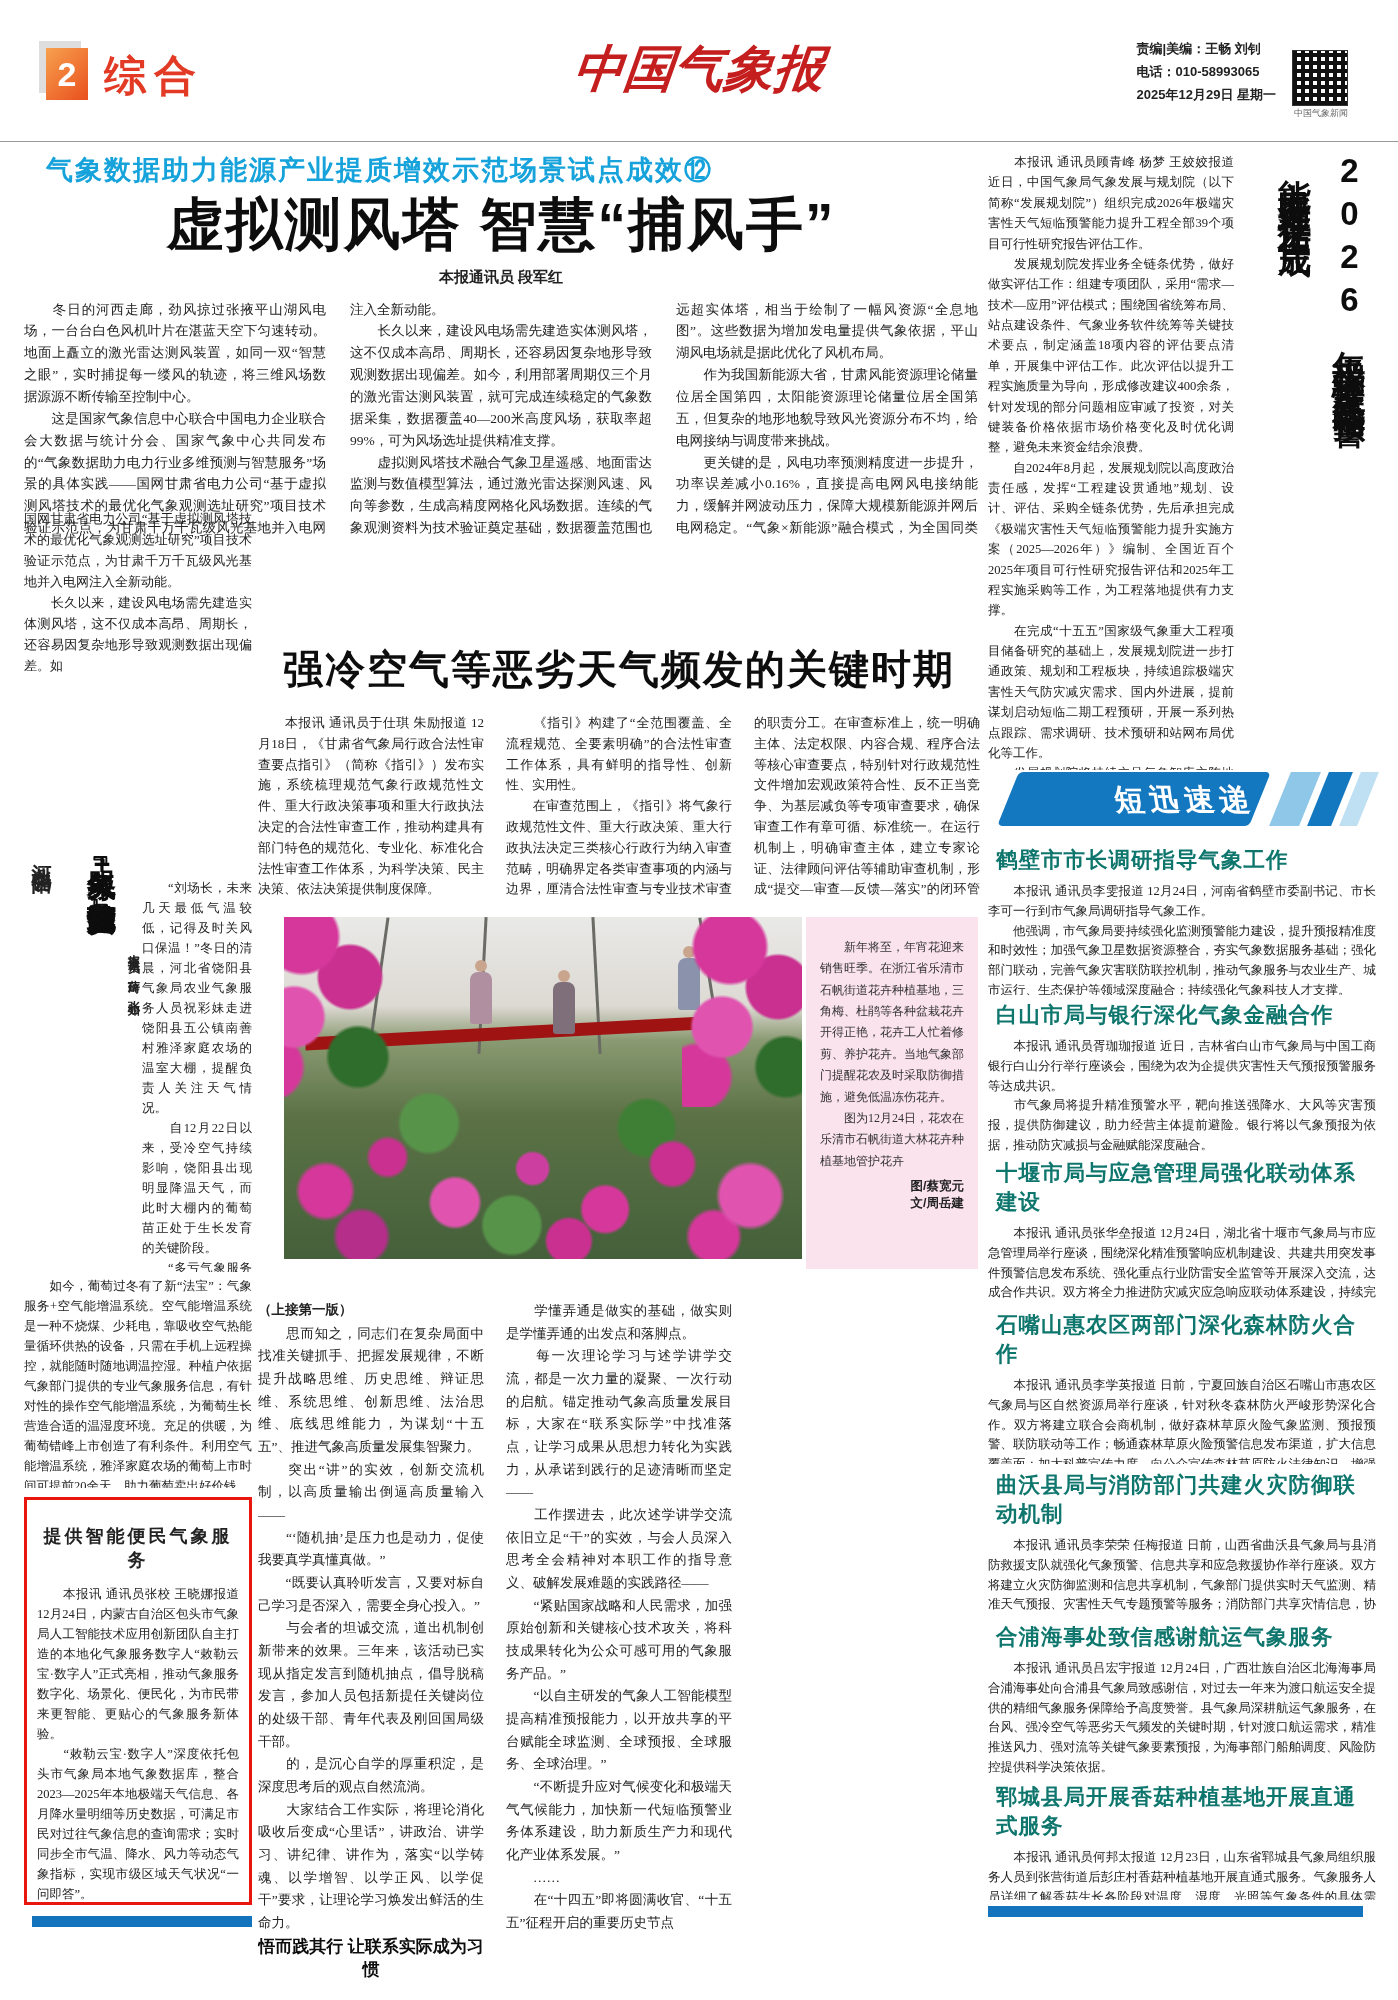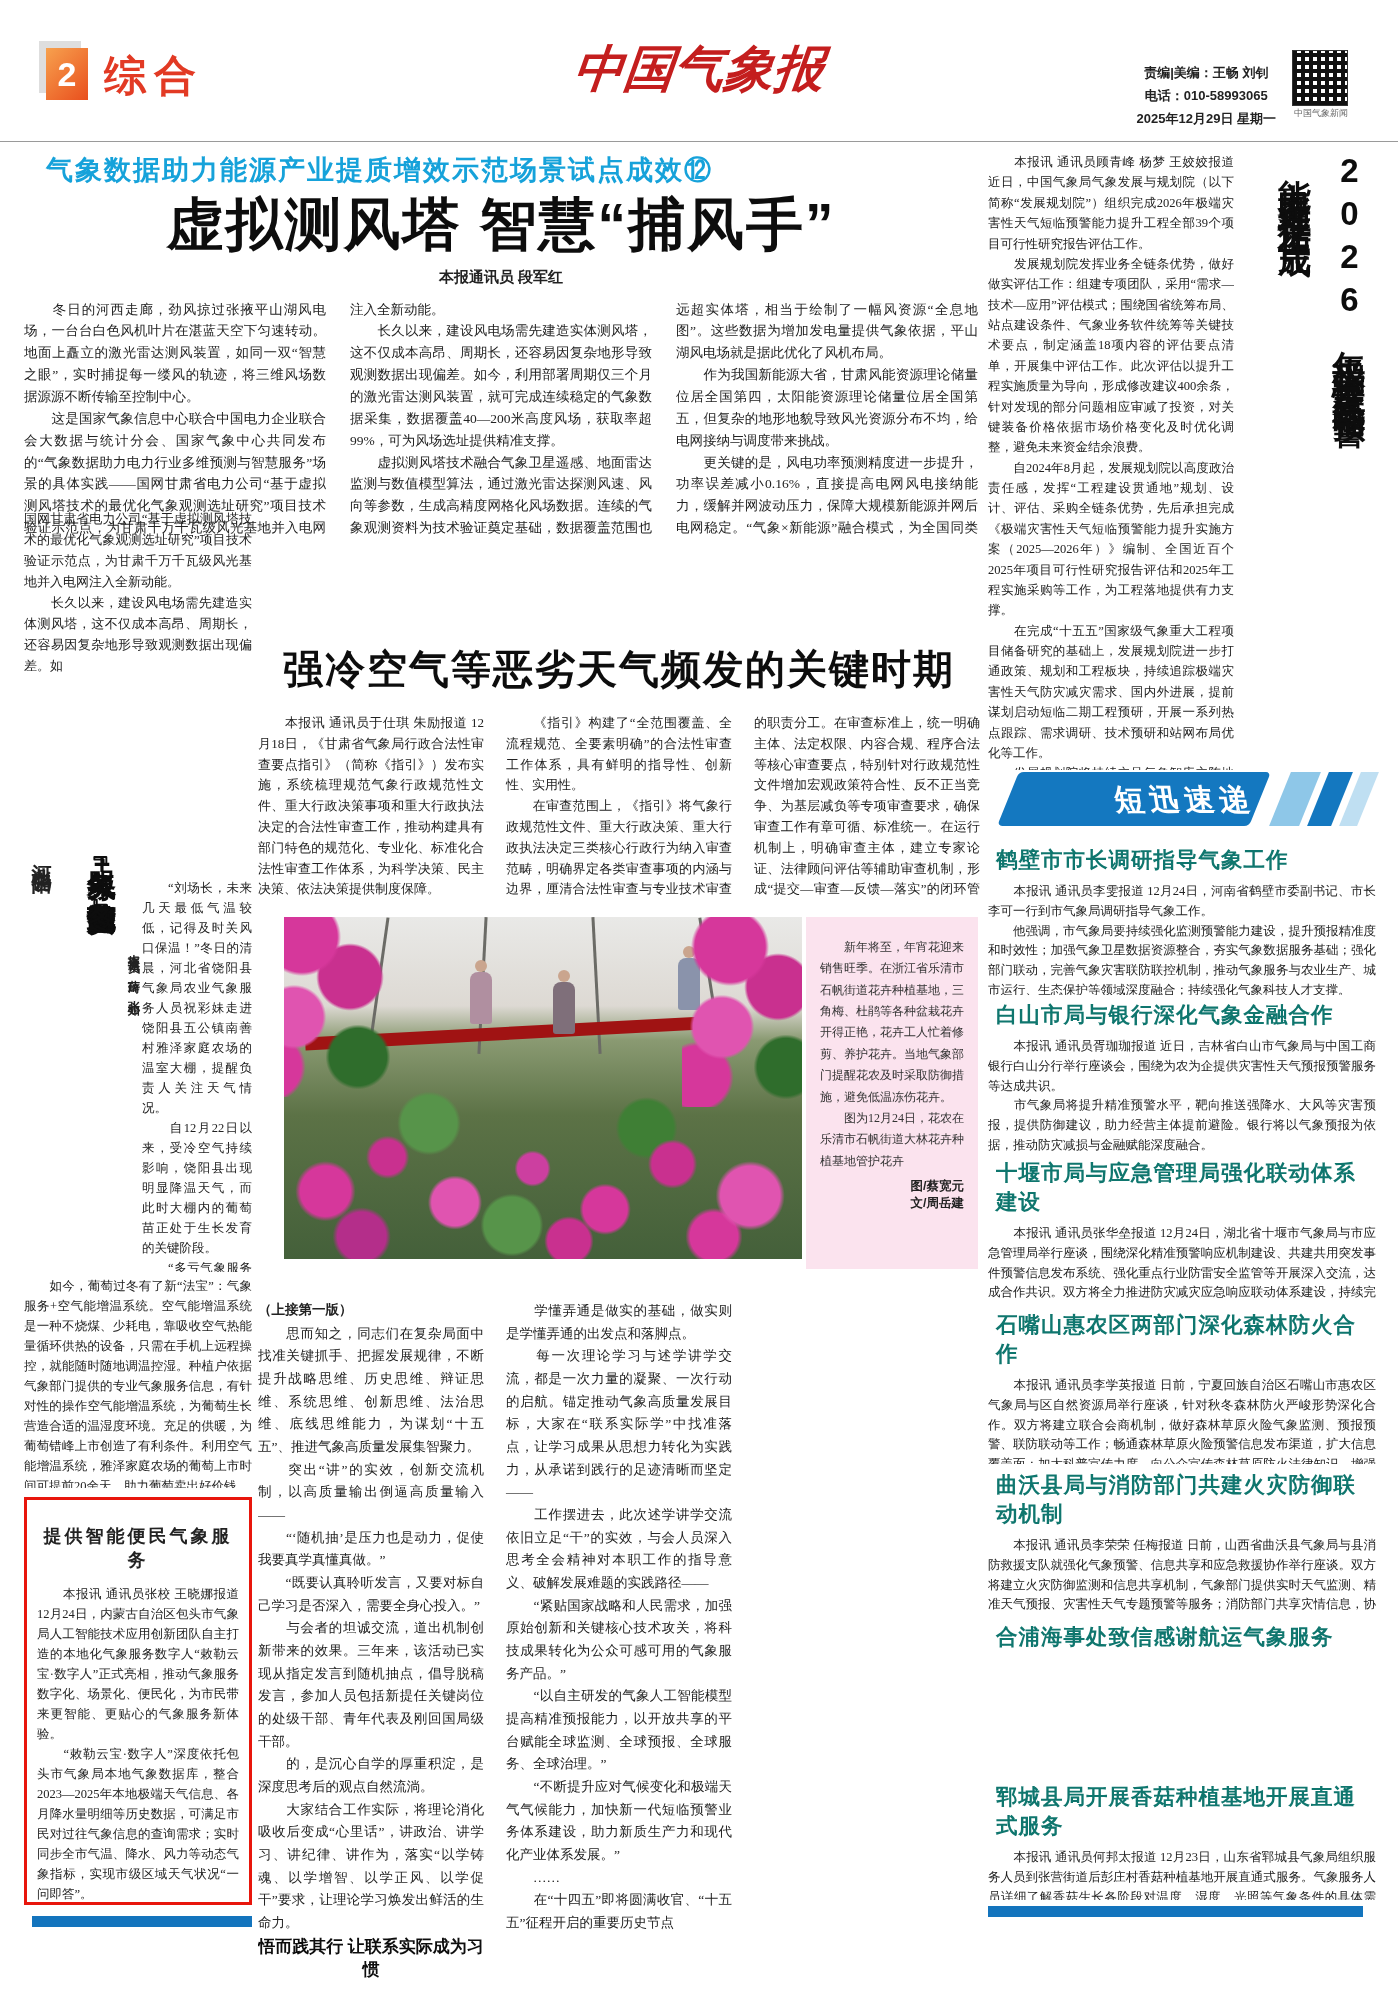--- a/index.html
+++ b/index.html
@@ -6,21 +6,21 @@
   #page{position:relative;width:1398px;height:2000px;background:#fff;overflow:hidden;
         font-family:"Liberation Serif","DejaVu Serif",serif;color:#222;}
   
   #header{position:absolute;left:0;top:0;width:1398px;height:141px;border-bottom:1px solid #9a9a9a;}
   .pageno{position:absolute;left:46px;top:48px;width:42px;height:52px;
           background:linear-gradient(135deg,#f7a14e,#e94f1d);color:#fff;display:flex;align-items:center;justify-content:center;
           font:700 34px "Liberation Sans",sans-serif;box-shadow:-7px -7px 0 #dedede;}
   .section-name{position:absolute;left:104px;top:48px;font:800 42px "Liberation Sans",sans-serif;color:#e23a24;letter-spacing:8px;}
   .masthead{position:absolute;left:50%;top:36px;transform:translateX(-50%) skewX(-6deg);
             font:700 italic 50px "Liberation Serif",serif;color:#c41e1e;white-space:nowrap;}
-  .header-right{position:absolute;right:122px;top:62px;text-align:center;
+  .header-right{position:absolute;right:122px;top:38px;text-align:left;
                 font:700 13px/1.75 "Liberation Sans",sans-serif;color:#222;}
   .qr{position:absolute;right:50px;top:50px;width:54px;height:54px;border:1px solid #333;
       background-image:repeating-linear-gradient(0deg,#111 0 4px,rgba(255,255,255,0) 4px 8px),
                        repeating-linear-gradient(90deg,#111 0 4px,#fff 4px 8px);}
   .qr-caption{position:absolute;right:44px;top:107px;width:66px;text-align:center;font:9px "Liberation Sans",sans-serif;color:#666;}
   
   #lead{position:absolute;left:24px;top:152px;width:954px;}
   .kicker{font:700 27px "Liberation Sans",sans-serif;color:#16a2da;letter-spacing:2px;margin-left:22px;}
   .lead-headline{text-align:center;font:900 57px/1.15 "Liberation Sans",sans-serif;color:#0d0d0d;margin-top:4px;letter-spacing:2px;}
   .lead-byline{text-align:center;font:700 15px "Liberation Sans",sans-serif;margin-top:10px;}
@@ -181,20 +181,21 @@
   <div class="brief" style="top:1310px;height:154px;">
     <h3>石嘴山惠农区两部门深化森林防火合作</h3>
     <div class="bb">　　本报讯 通讯员李学英报道 日前，宁夏回族自治区石嘴山市惠农区气象局与区自然资源局举行座谈，针对秋冬森林防火严峻形势深化合作。双方将建立联合会商机制，做好森林草原火险气象监测、预报预警、联防联动等工作；畅通森林草原火险预警信息发布渠道，扩大信息覆盖面；加大科普宣传力度，向公众宣传森林草原防火法律知识，增强全民森林草原防火安全意识。</div>
   </div>
   <div class="brief" style="top:1470px;height:146px;">
     <h3>曲沃县局与消防部门共建火灾防御联动机制</h3>
     <div class="bb">　　本报讯 通讯员李荣荣 任梅报道 日前，山西省曲沃县气象局与县消防救援支队就强化气象预警、信息共享和应急救援协作举行座谈。双方将建立火灾防御监测和信息共享机制，气象部门提供实时天气监测、精准天气预报、灾害性天气专题预警等服务；消防部门共享灾情信息，协助气象灾害调查。双方还将联合开展应急演练，建立24小时联络机制。</div>
   </div>
   <div class="brief" style="top:1622px;height:154px;">
     <h3>合浦海事处致信感谢航运气象服务</h3>
+    <div class="bb">　　本报讯 通讯员吕宏宇报道 12月24日，广西壮族自治区北海海事局合浦海事处向合浦县气象局致感谢信，对过去一年来为渡口航运安全提供的精细气象服务保障给予高度赞誉。县气象局深耕航运气象服务，在台风、强冷空气等恶劣天气频发的关键时期，针对渡口航运需求，精准推送风力、强对流等关键气象要素预报，为海事部门船舶调度、风险防控提供科学决策依据。</div>
   </div>
   <div class="brief" style="top:1782px;height:118px;">
     <h3>郓城县局开展香菇种植基地开展直通式服务</h3>
     <div class="bb">　　本报讯 通讯员何邦太报道 12月23日，山东省郓城县气象局组织服务人员到张营街道后彭庄村香菇种植基地开展直通式服务。气象服务人员详细了解香菇生长各阶段对温度、湿度、光照等气象条件的具体需求，并实地查看香菇大棚的温湿度调控设施，结合近期天气趋势，给出农事建议，指导管理人员利用气象信息科学安排生产。</div>
   </div>
 
   <div id="hebei">
     <div class="hb-label">河北饶阳：</div>
     <div class="hb-headline">『气象服务+空气能』助设施葡萄安全越冬</div>
     <div class="hb-byline">本报通讯员 薛琦 张心如</div>

